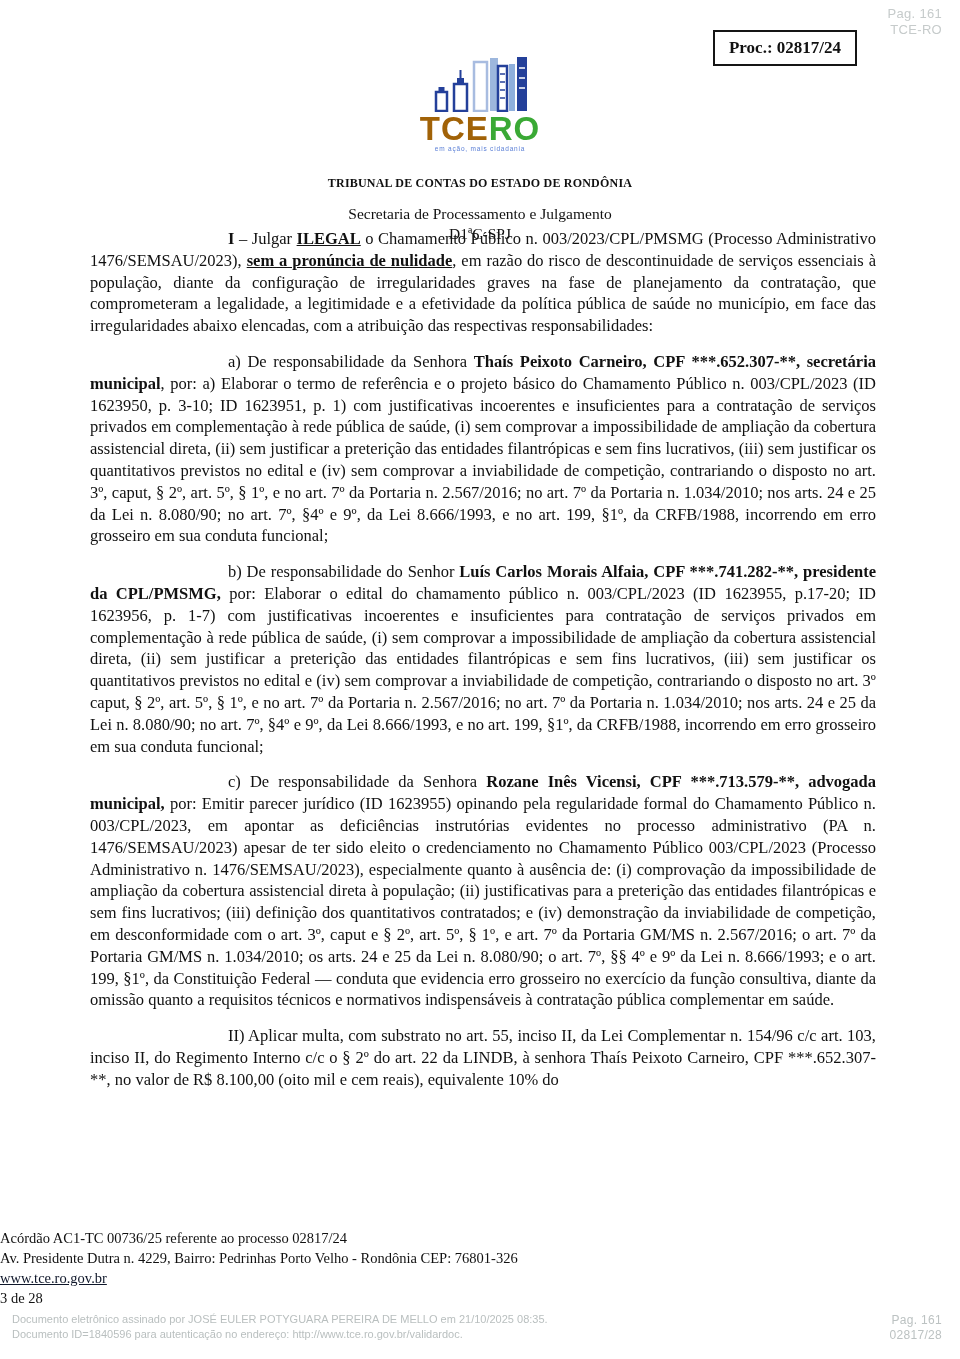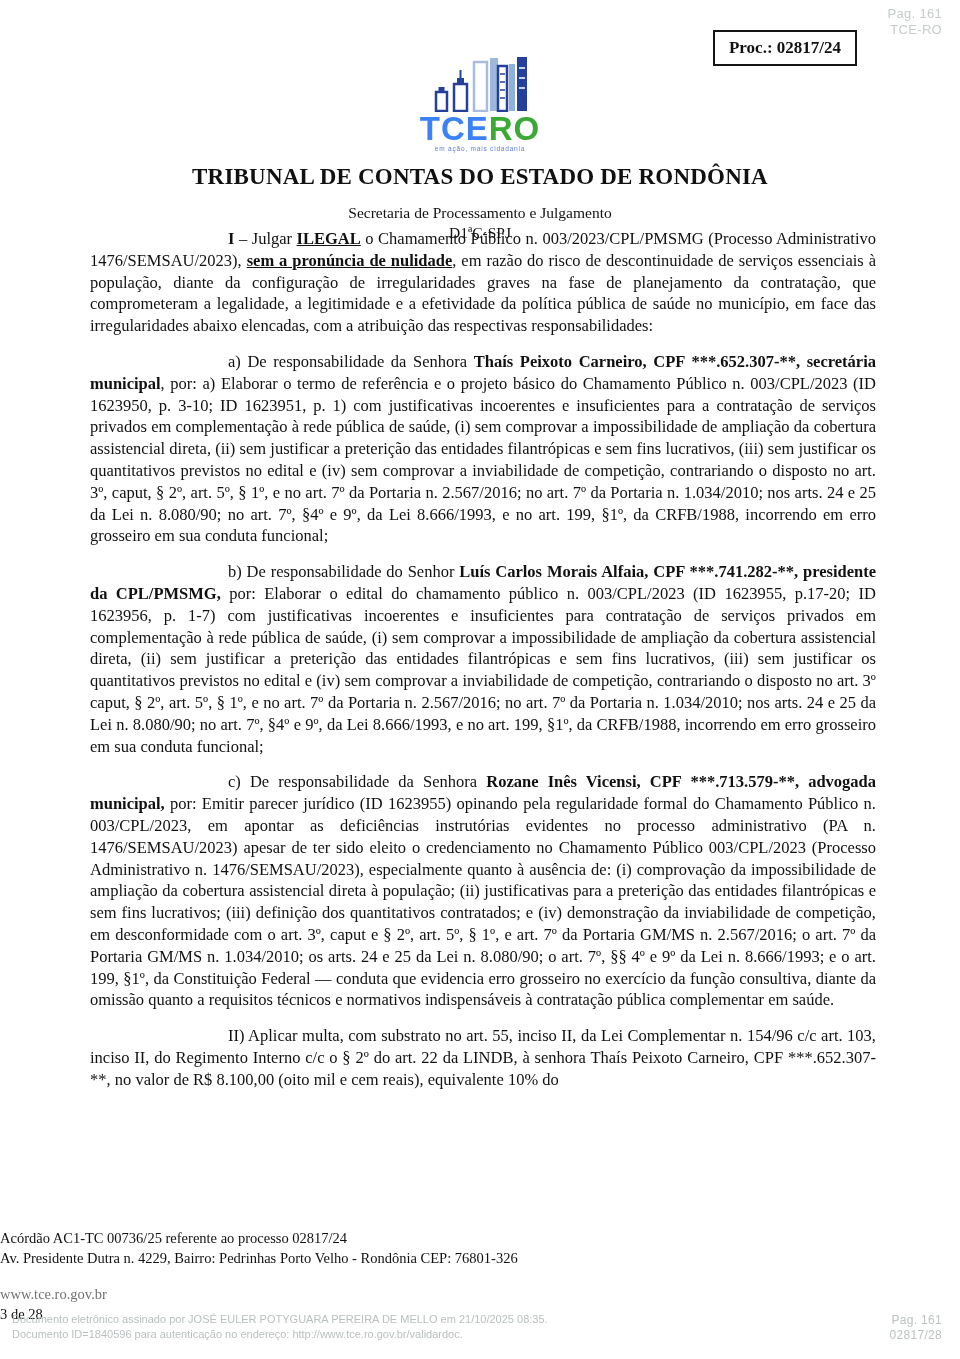--- a/index.html
+++ b/index.html
@@ -17,39 +17,39 @@
   .proc-box{position:absolute;left:713px;top:30px;width:140px;height:32px;
             border:2.5px solid #151515;display:flex;align-items:center;justify-content:center;
             font-weight:bold;font-size:17px;background:#fff;}
 
   
   .letterhead{position:absolute;top:56px;left:0;width:960px;text-align:center;}
   .logo{display:inline-block;line-height:1;}
   .logo svg{display:block;margin:0 auto;}
   .logo-text{font-family:"Liberation Sans",sans-serif;font-weight:bold;font-size:33px;
              letter-spacing:1px;line-height:30px;margin-top:2px;}
-  .logo-text .tce{color:#3b82f6;}
+  .logo-text .tce{color:#a16207;}
   .logo-text .ro{color:#3aa935;}
   .tagline{font-family:"Liberation Sans",sans-serif;font-size:6.5px;color:#5a7fd6;
            letter-spacing:.8px;margin-top:2px;}
-  .org-title{font-weight:bold;font-size:23px;margin-top:9px;letter-spacing:.2px;}
+  .org-title{font-weight:bold;font-size:12px;margin-top:21px;letter-spacing:.2px;}
   .org-subtitle{font-size:15.5px;margin-top:14px;}
   .org-dept{font-size:15.5px;margin-top:2px;}
 
   
   .body-text{position:absolute;top:228px;left:90px;width:786px;
              font-size:16.5px;line-height:21.8px;text-align:justify;}
   .body-text p{margin:0 0 14px 0;text-indent:138px;}
   .body-text .b{font-weight:bold;}
   .body-text .u{text-decoration:underline;}
 
   
   .doc-footer{position:absolute;top:1228px;left:0;width:960px;text-align:left;
               font-size:14.5px;line-height:20px;}
-  .site-link{color:#737373;cursor:pointer;display:inline-block;margin-top:16px;}
+  .site-link{color:#0f172a;text-decoration:underline;cursor:pointer;display:inline-block;}
 
   
   .signature{position:absolute;top:1312px;left:12px;width:910px;
              font-family:Liberation Sans, sans-serif;font-size:11px;line-height:15px;
              color:#b9bfbf;}
 </style>
 </head>
 <body>
 
 <div class="page">

